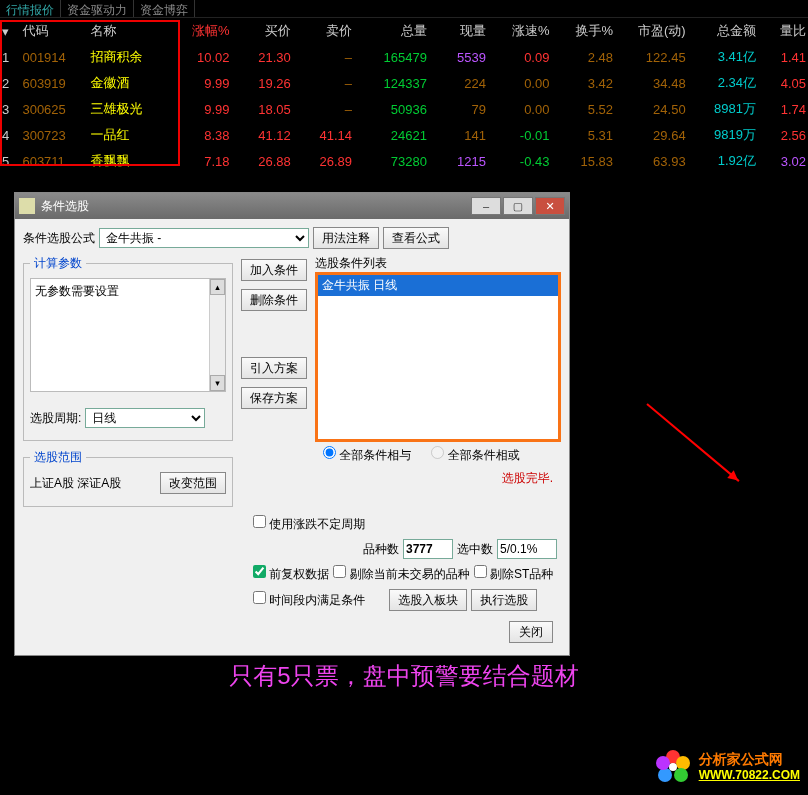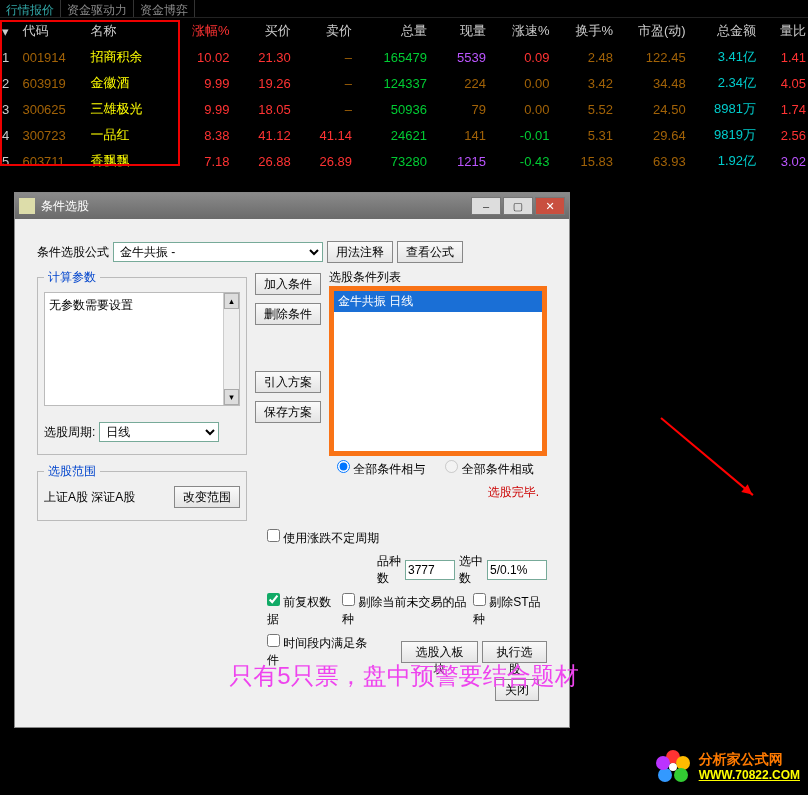--- a/index.html
+++ b/index.html
@@ -27,40 +27,40 @@
 
 
 .dialog { position: absolute; left: 14px; top: 192px; width: 556px; background: #f0f0f0; border: 1px solid #888; box-shadow: 2px 2px 10px rgba(0,0,0,0.5); }
 .titlebar { background: linear-gradient(#8a8a8a,#6a6a6a); height: 26px; display: flex; align-items: center; padding: 0 4px; color: #fff; }
 .titlebar .icn { width: 16px; height: 16px; background: #dda; margin-right: 6px; }
 .titlebar .ttl { flex: 1; font-size: 12px; }
 .winbtns { display: flex; }
 .winbtn { width: 30px; height: 18px; margin-left: 2px; background: #ddd; border: 1px solid #777; display: flex; align-items: center; justify-content: center; font-size: 11px; color: #333; }
 .winbtn.close { background: #c94f3f; color: #fff; }
 
-.dlg-body { padding: 22px; color: #000; }
+.dlg-body { padding: 8px; color: #000; }
 .row { display: flex; align-items: center; margin-bottom: 6px; gap: 4px; }
 label { color: #000; }
 select, input[type=text] { border: 1px solid #7a9; height: 20px; font-size: 12px; background: #fff; padding: 0 2px; }
 .btn { background: linear-gradient(#fafafa,#e4e4e4); border: 1px solid #888; padding: 2px 8px; font-size: 12px; cursor: pointer; height: 22px; }
 
 fieldset { border: 1px solid #bbb; padding: 6px; margin-bottom: 8px; }
 legend { color: #04c; padding: 0 4px; font-size: 12px; }
 
 .main-cols { display: flex; gap: 8px; }
 .col-left { width: 210px; }
 .col-mid { width: 66px; display: flex; flex-direction: column; gap: 8px; padding-top: 4px; }
 .col-right { flex: 1; }
 
 .param-box { height: 114px; border: 1px solid #bbb; background: #fff; overflow: hidden; position: relative; }
 .param-scroll { position: absolute; right: 0; top: 0; width: 16px; height: 100%; background: #eee; border-left: 1px solid #ccc; }
 .scroll-btn { height: 16px; background: #ddd; border: 1px solid #aaa; display: flex; align-items: center; justify-content: center; font-size: 9px; }
 .param-text { padding: 4px; color: #000; }
 
-.cond-list { border: 5px solid #f97316; background: #fff; height: 170px; overflow: auto; }
+.cond-list { border: 3px solid #f97316; background: #fff; height: 170px; overflow: auto; }
 .cond-item { background: #1a6fd6; color: #fff; padding: 2px 4px; }
 
 .radio-row { display: flex; gap: 20px; padding: 4px 8px; color: #888; }
 .status-bar { text-align: right; color: #c00; padding: 2px 8px; }
 
 .arrow { position: absolute; width: 120px; height: 2px; background: #f00; top: 148px; left: 332px; transform: rotate(40deg); transform-origin: left center; pointer-events: none; }
 .arrow::after { content: ""; position: absolute; right: -4px; top: -4px; border: 5px solid transparent; border-left: 10px solid #f00; }
 
 .chk { accent-color: #1a6; }
 .bottom-buttons { display: flex; justify-content: flex-end; gap: 6px; padding: 4px 8px; }
@@ -263,21 +263,21 @@
         <div class="status-bar">选股完毕.</div>
         <div class="arrow"></div>
       </div>
     </div>
 
     <div class="row" style="margin-left:230px">
       <label><input type="checkbox" style=""> <span>使用涨跌不定周期</span></label>
     </div>
     <div class="row" style="margin-left:230px">
       <span style="margin-left:110px">品种数</span>
-      <input type="text" style="width: 50px;" readonly="" value="3777">
+      <input type="text" style="width: 50px; font-weight: bold;" readonly="" value="3777">
       <span>选中数</span>
       <input type="text" style="width: 60px;" readonly="" value="5/0.1%">
     </div>
     <div class="row" style="margin-left:230px">
       <label><input type="checkbox" class="chk" checked="" style=""> <span>前复权数据</span></label>
       <label><input type="checkbox" style=""> <span>剔除当前未交易的品种</span></label>
       <label><input type="checkbox" style=""> <span>剔除ST品种</span></label>
     </div>
     <div class="row" style="margin-left:230px">
       <label><input type="checkbox" style=""> <span>时间段内满足条件</span></label>

